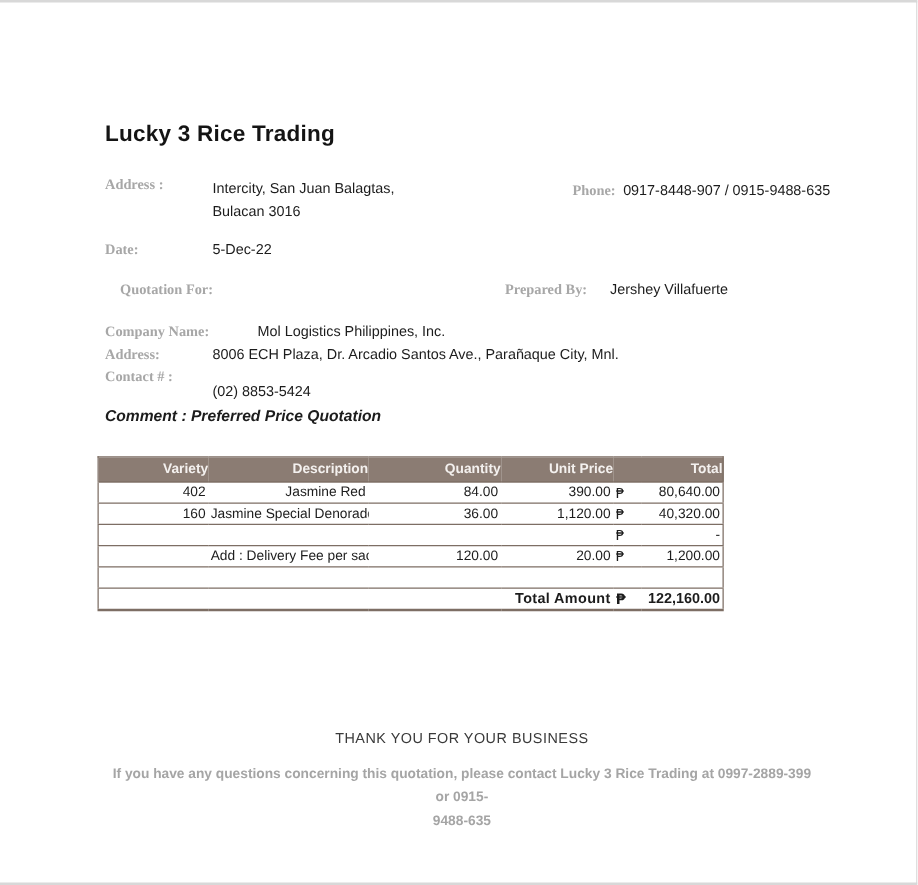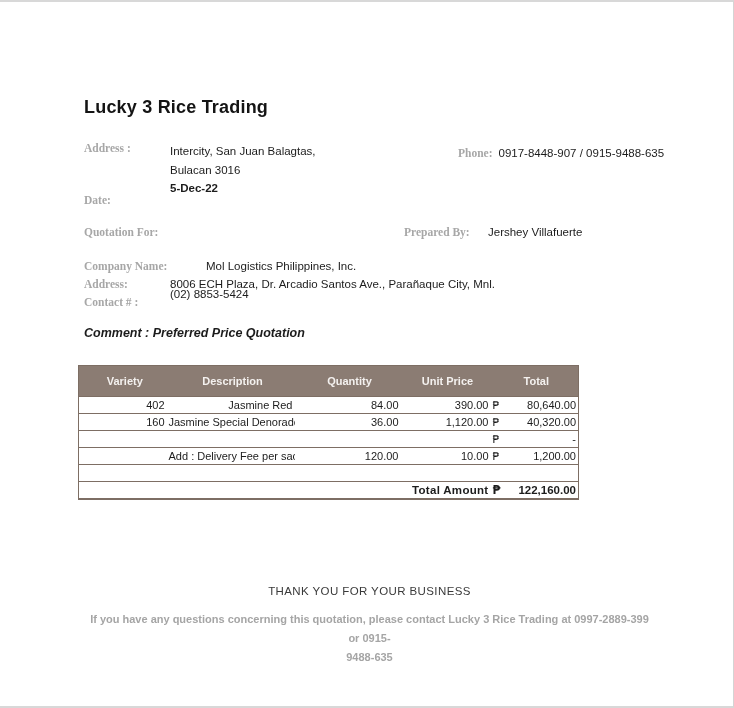--- a/index.html
+++ b/index.html
@@ -30,32 +30,32 @@
     color: #a7a7a7; font-weight: 700; font-size: 11.5px; font-family: Liberation Serif, serif;
   }
   .val { color: #1c1c1c; font-size: 11.5px; }
 
   .addr-label   { left: 84px;  top: 140px; }
   .addr-value   { left: 170px; top: 140px; line-height: 19px; }
   .phone-block  { left: 458px; top: 141px; white-space: nowrap; }
   .phone-block .val { margin-left: 6px; margin-top: 12px; }
 
   .date-label   { left: 84px;  top: 192px; }
-  .date-value   { left: 170px; top: 180px; font-weight: bold; }
-
-  .qfor-label   { left: 84px;  top: 224px; }
+  .date-value   { left: 170px; top: 192px; }
+
+  .qfor-label   { left: 96px;  top: 224px; }
   .pby-label    { left: 404px; top: 224px; }
   .pby-value    { left: 488px; top: 224px; }
 
   .client-company-label { left: 84px;  top: 258px; }
   .client-company-value { left: 170px; top: 258px; margin-left: 36px; }
   .client-address-label { left: 84px;  top: 276px; }
   .client-address-value { left: 170px; top: 276px; }
   .client-contact-label { left: 84px;  top: 294px; }
-  .client-contact-value { left: 170px; top: 286px; }
+  .client-contact-value { left: 170px; top: 306px; }
 
   .comment {
     left: 84px; top: 324px;
     font-size: 12.5px; font-weight: 700; font-style: italic; color: #1c1c1c;
   }
 
   table.quote {
     position: absolute; left: 78px; top: 363px;
     width: 500px;
     border-collapse: collapse;
@@ -66,22 +66,22 @@
   table.quote col.c-desc    { width: 128px; }
   table.quote col.c-qty     { width: 106px; }
   table.quote col.c-unit    { width: 90px; }
   table.quote col.c-peso    { width: 22px; }
   table.quote col.c-amt     { width: 66px; }
 
   table.quote th {
     background: #8b7c73;
     color: #f4f1ef;
     font-weight: 700;
-    text-align: center;
-    height: 31px;
+    text-align: right;
+    height: 20px;
     padding: 0 0 1px 4px;
     border: none;
     font-size: 11px;
   }
   table.quote td {
     height: 17px;
     padding: 1px 2px;
     border-top: 1px solid #7d6e64;
     border-bottom: 1px solid #7d6e64;
     white-space: nowrap; overflow: hidden;
@@ -182,21 +182,21 @@
         <td class="cell-desc"></td>
         <td class="cell-qty"></td>
         <td class="cell-unit"></td>
         <td class="cell-peso">₱</td>
         <td class="cell-amt">-</td>
       </tr>
       <tr>
         <td class="cell-variety"></td>
         <td class="cell-desc">Add : Delivery Fee per sack</td>
         <td class="cell-qty">120.00</td>
-        <td class="cell-unit">10.00</td>
+        <td class="cell-unit">20.00</td>
         <td class="cell-peso">₱</td>
         <td class="cell-amt">1,200.00</td>
       </tr>
       <tr>
         <td class="cell-variety"></td>
         <td class="cell-desc"></td>
         <td class="cell-qty"></td>
         <td class="cell-unit"></td>
         <td class="cell-peso"></td>
         <td class="cell-amt"></td>

